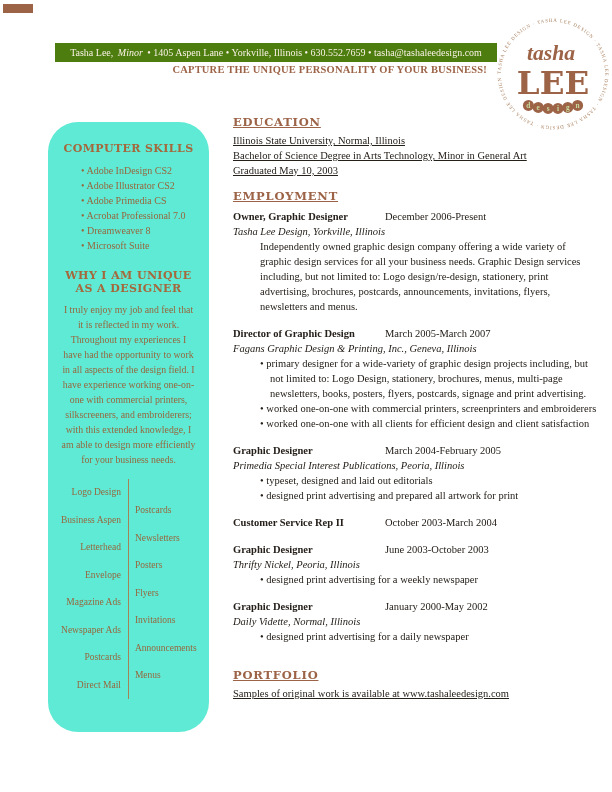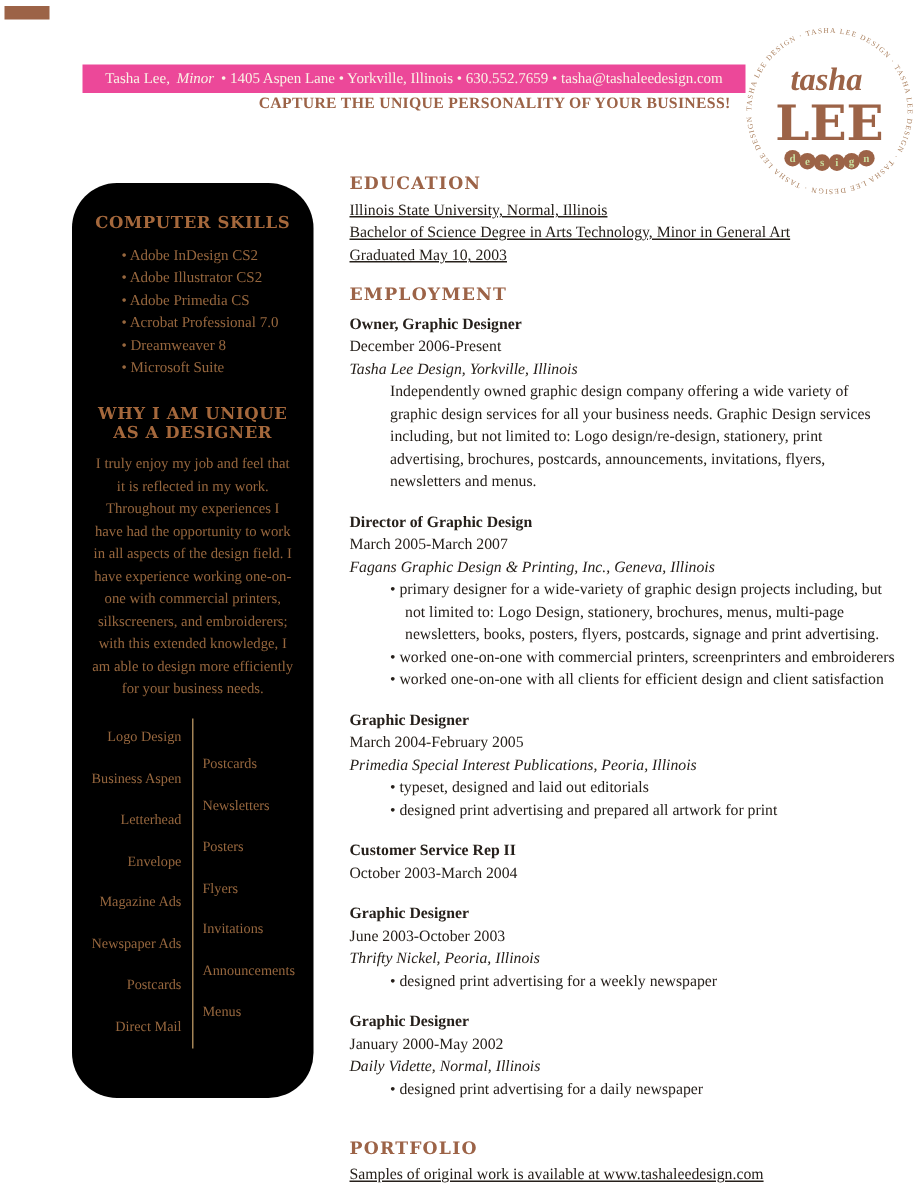--- a/index.html
+++ b/index.html
@@ -9,39 +9,39 @@
     font-family:"Liberation Serif", serif;
     -webkit-font-smoothing:antialiased;
   }
 
   
   .corner-mark { position:absolute; left:3px; top:4px; width:30px; height:9px; background:#9c6347; }
 
   
   .header-bar {
     position:absolute; left:55px; top:43px; width:442px; height:19px;
-    background:#ec4899; color:#faf3e6; font-size:10px;
+    background:#4d7c0f; color:#faf3e6; font-size:10px;
     display:flex; align-items:center; justify-content:center; white-space:nowrap;
   }
   .header-bar .role { font-style:italic; }
   .header-bar span { padding:0 1px; }
 
   .tagline {
     position:absolute; top:64px; right:125px;
     color:#9c6347; font-weight:bold; font-size:10.5px; letter-spacing:0.2px;
     white-space:nowrap;
   }
 
   
   .logo { position:absolute; left:494px; top:15px; width:118px; height:118px; z-index:5; }
 
   
   .sidebar {
     position:absolute; left:48px; top:122px; width:161px; height:610px;
-    background:#000000; border-radius:30px;
+    background:#5eead4; border-radius:30px;
     padding:20px 13px 0 13px; box-sizing:border-box;
     color:#97673e; text-align:center;
   }
   .side-h {
     font-family:"DejaVu Serif", serif; font-weight:bold;
     font-size:11px; line-height:13px; color:#a5683c; letter-spacing:0.4px;
   }
   .skills-list {
     list-style:none; text-align:left;
     margin:8px 0 0 20px; padding:0;
@@ -62,28 +62,29 @@
 
   
   .main {
     position:absolute; left:233px; top:115px; width:364px;
     font-size:10.5px; line-height:15px; color:#26201b;
   }
   .sec-h {
     font-family:"DejaVu Serif", serif; font-weight:bold;
     font-size:11.5px; line-height:14px; color:#9c6347; letter-spacing:0.8px;
     margin:0 0 4px 0;
+    text-decoration:underline;
   }
   .sec-h.emp { margin-top:11px; margin-bottom:6px; }
   .sec-h.port { margin-top:24px; }
   .edu p, .port p { margin:0;text-decoration:underline; }
 
   .job { margin-top:12px; }
   .job.first { margin-top:5px; }
-  .job-head { display:flex;flex-direction:column; }
+  .job-head { display:flex; }
   .job-title { font-weight:bold; min-width:152px; }
   .job-co { font-style:italic; }
   .job-desc { margin:0 0 0 27px; }
   .job ul { list-style:none; margin:0 0 0 27px; padding:0; }
   .job li { padding-left:10px; text-indent:-10px; }
   .job li::before { content:"• "; }
 </style>
 </head>
 <body>
 

